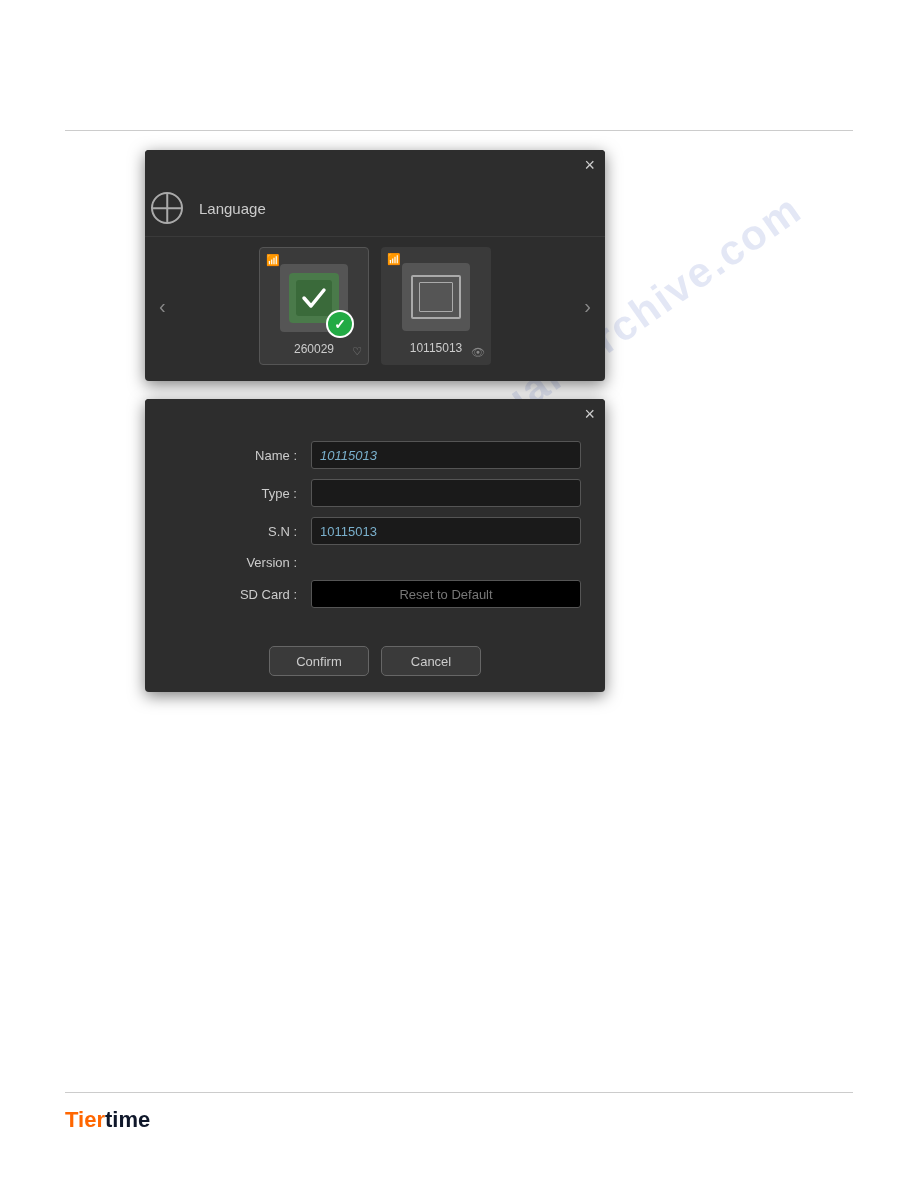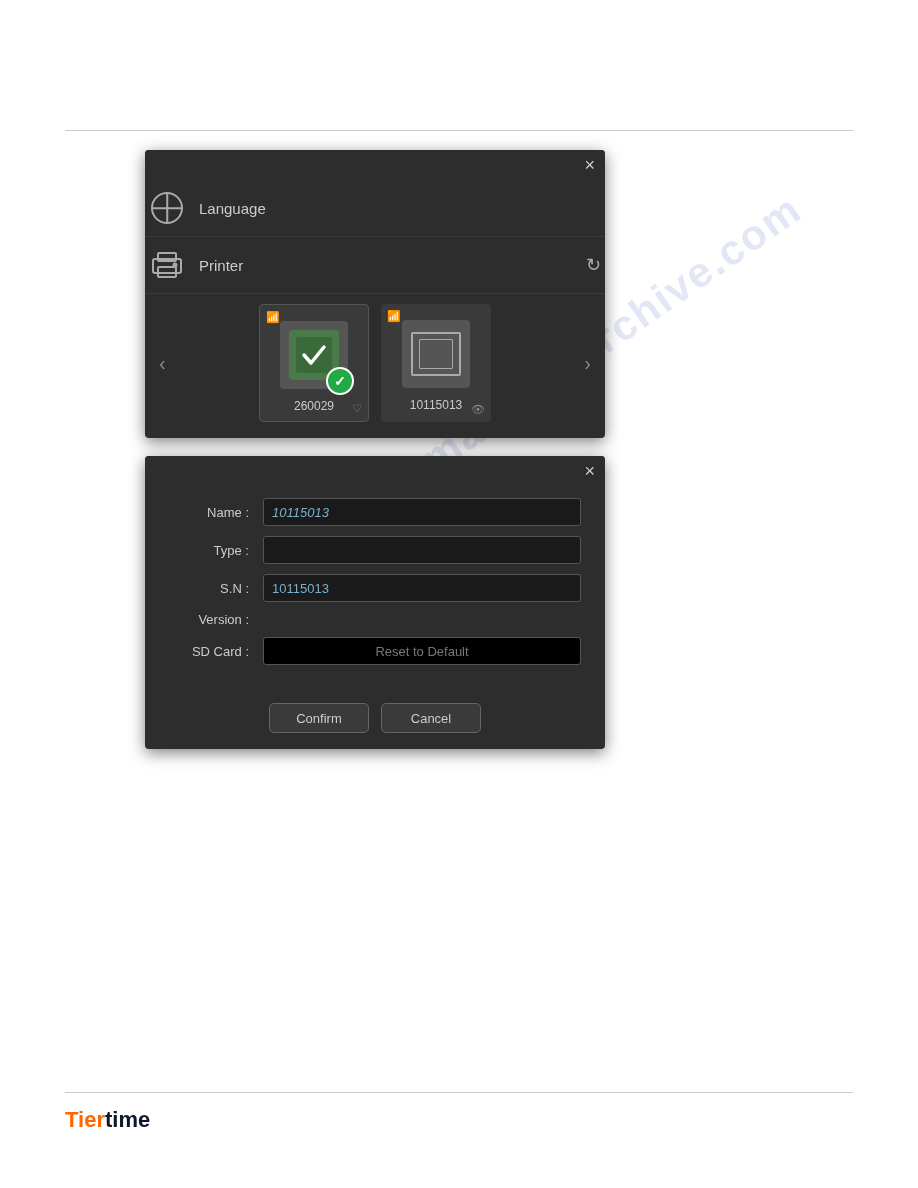--- a/index.html
+++ b/index.html
@@ -315,20 +315,21 @@
     .dialog-details {
       width: 460px;
       background: #2d2d2d;
       border-radius: 4px;
       overflow: hidden;
       box-shadow: 0 4px 16px rgba(0,0,0,0.5);
     }
 
     .details-body {
       padding: 12px 24px 20px 24px;
+      margin-left: 48px;
     }
 
     .details-row {
       display: flex;
       align-items: center;
       margin-bottom: 10px;
     }
 
     .details-label {
       color: #cccccc;
@@ -419,32 +420,20 @@
       <button class="close-btn">×</button>
     </div>
 
     <div class="dialog-row">
       <div class="dialog-row-icon">
         <div class="globe-icon"></div>
       </div>
       <span class="row-label">Language</span>
     </div>
 
-    <div class="dialog-row">
-      <div class="dialog-row-icon">
-        <svg class="printer-icon-svg" viewBox="0 0 32 28">
-          <rect x="2" y="8" width="28" height="14" rx="2" stroke="#aaaaaa" stroke-width="2" fill="none"></rect>
-          <rect x="7" y="2" width="18" height="8" rx="1" stroke="#aaaaaa" stroke-width="2" fill="none"></rect>
-          <rect x="7" y="16" width="18" height="10" rx="1" stroke="#aaaaaa" stroke-width="2" fill="none"></rect>
-          <circle cx="24" cy="14" r="1.5" fill="#aaaaaa"></circle>
-        </svg>
-      </div>
-      <span class="row-label">Printer</span>
-      <button class="refresh-btn">↻</button>
-    </div>
 
     <div class="printer-cards-area">
       <button class="nav-arrow">‹</button>
       <div class="cards-list">
 
         <div class="printer-card selected">
           <span class="wifi-indicator">📶</span>
           <div class="card-icon-area">
             <div class="check-print-icon">
               <svg width="44" height="44" viewBox="0 0 44 44">

